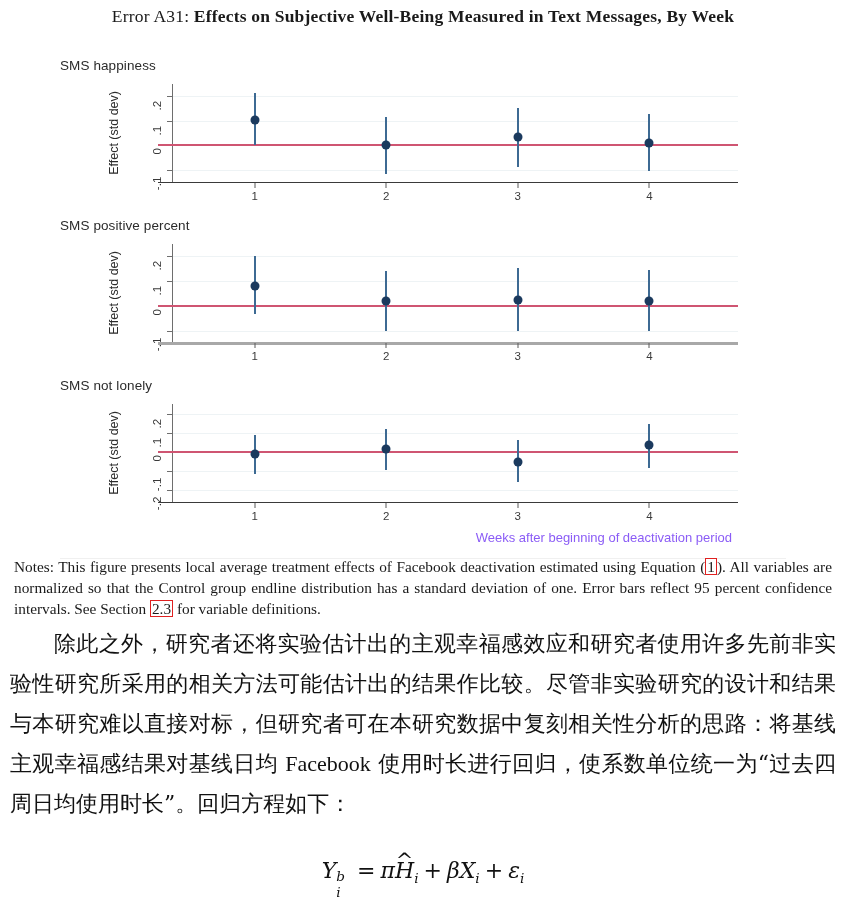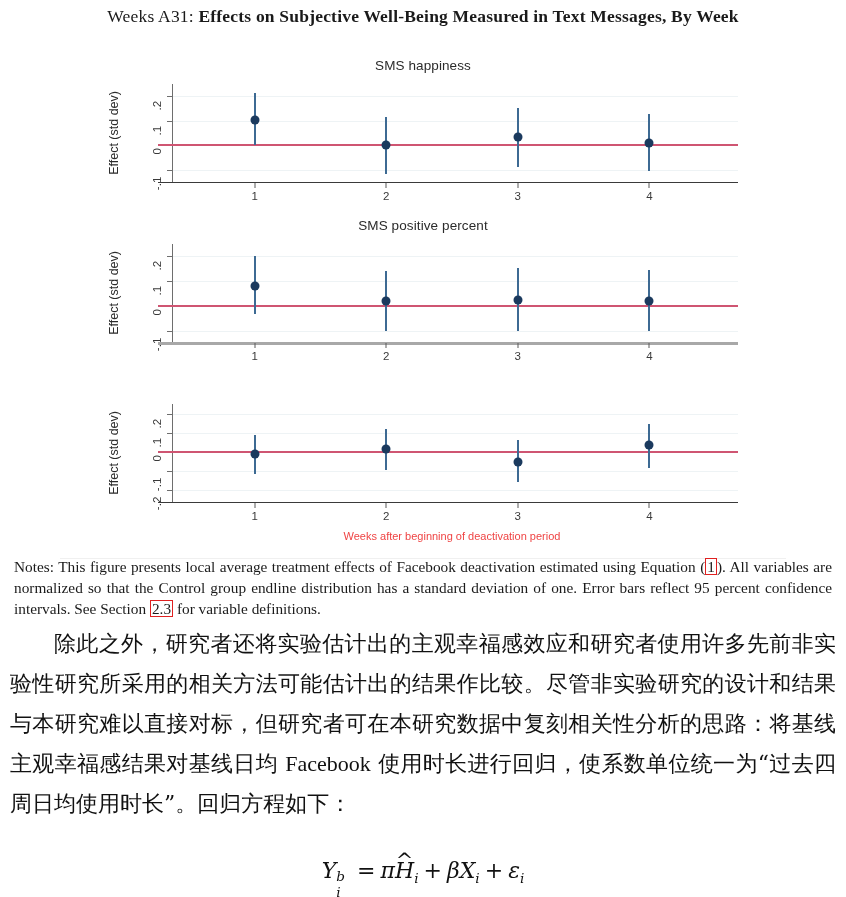--- a/index.html
+++ b/index.html
@@ -48,21 +48,21 @@
     height: 155px;
   }
   #panel-0 { top: 18px; }
   #panel-1 { top: 178px; }
   #panel-2 { top: 338px; }
 
   .panel-title {
     position: absolute;
     left: 0; right: 0;
     top: 0;
-    text-align: center;
+    text-align: left;
     font-family: "Liberation Sans", sans-serif;
     font-size: 13.5px;
     color: #2b2b2b;
     letter-spacing: .1px;
   }
 
   
   .plot {
     position: absolute;
     left: 112px;
@@ -178,24 +178,24 @@
     font-size: 12.5px;
     color: #2b2b2b;
     white-space: nowrap;
   }
 
   #xaxis-title {
     position: absolute;
     left: 112px;
     width: 560px;
     top: 490px;
-    text-align: center;
+    text-align: right;
     font-family: "Liberation Sans", sans-serif;
-    font-size: 11px;
-    color: #ef4444;
+    font-size: 13px;
+    color: #8b5cf6;
   }
 
   
   #notes {
     position: absolute;
     left: 14px;
     top: 556px;
     width: 818px;
     font-family: "Liberation Serif", serif;
     font-size: 15.3px;
@@ -265,21 +265,21 @@
     position: absolute; left: 0; top: -0.72em; font-size: 0.62em;
   }
   #equation .ysup-sub .s-sub {
     position: absolute; left: 0; top: 0.42em; font-size: 0.62em;
   }
 </style>
 </head>
 <body>
 
 <div id="figure-caption">
-  <span class="cap-label">Weeks A31:</span>
+  <span class="cap-label">Error A31:</span>
   <span class="cap-title">Effects on Subjective Well-Being Measured in Text Messages, By Week</span>
 </div>
 
 <div id="figure-box">
 
   <div class="panel" id="panel-0">
     <div class="panel-title">SMS happiness</div>
     <div class="ylabel">
         <span>Effect (std dev)</span>
       </div>
@@ -356,20 +356,21 @@
           <div class="xtick-label" style="left: 345.8px; top: 106px;">3</div>
           <div class="ci-bar" style="left: 477.4px; top: 26.2987px; height: 60.5367px;"></div>
           <div class="point-marker" style="left: 477.4px; top: 57.3114px;"></div>
           <div class="xtick-mark" style="left: 477.4px; top: 99px;"></div>
           <div class="xtick-label" style="left: 477.4px; top: 106px;">4</div>
         </div>
     </div>
   </div>
 
   <div class="panel" id="panel-2">
+    <div class="panel-title">SMS not lonely</div>
     <div class="ylabel">
         <span>Effect (std dev)</span>
       </div>
     <div class="plot">
       <div class="plot-inner" id="plot-2">
           <div class="gridline" style="top: 9.60784px;"></div>
           <div class="ytick-mark" style="top: 9.60784px;"></div>
           <div class="ytick-label" style="top: 9.60784px;">.2</div>
           <div class="gridline" style="top: 28.8235px;"></div>
           <div class="ytick-mark" style="top: 28.8235px;"></div>

